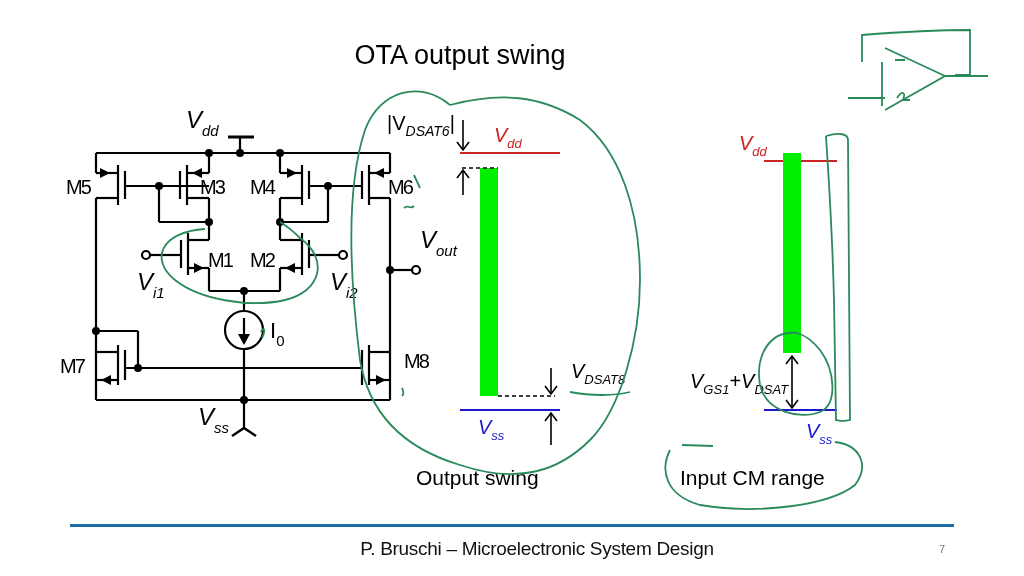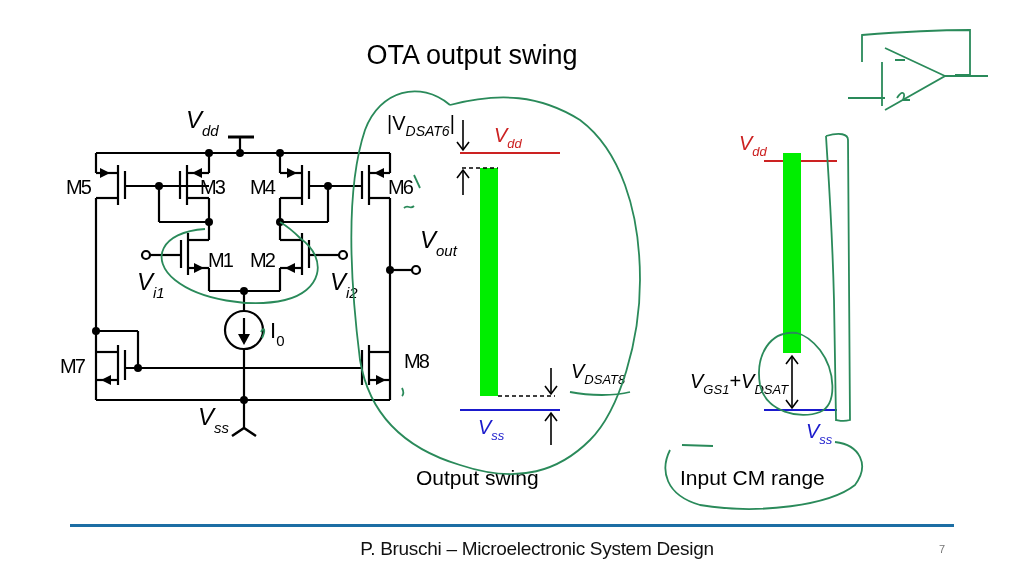--- a/index.html
+++ b/index.html
@@ -1,20 +1,20 @@
 <!DOCTYPE html>
 <html><head>
 <meta charset="utf-8">
 <style>
   html, body { margin:0; padding:0; background:#ffffff; }
   body { width:1024px; height:576px; position:relative; overflow:hidden;
          font-family:"Liberation Sans", sans-serif; }
   .abs { position:absolute; }
   #slide-title { left:0; width:920px; top:40px; text-align:center;
-                 font-size:27px; color:#000;margin-left:12px; }
+                 font-size:27px; color:#000; }
   svg#diagram { position:absolute; left:0; top:0; }
   .lbl { font-family:"Liberation Sans", sans-serif; fill:#000; }
   .it { font-style:italic; }
   #footer-line { left:70px; top:524px; width:884px; height:3px; background:#1c6ea4; }
   #footer-text { left:0; width:1024px; top:538px; text-align:center; font-size:19px; color:#111;
                  padding-left:50px; box-sizing:border-box; letter-spacing:-0.3px; }
   #page-num { left:939px; top:543px; font-size:11px; color:#777; }
 </style>
 </head>
 <body>

